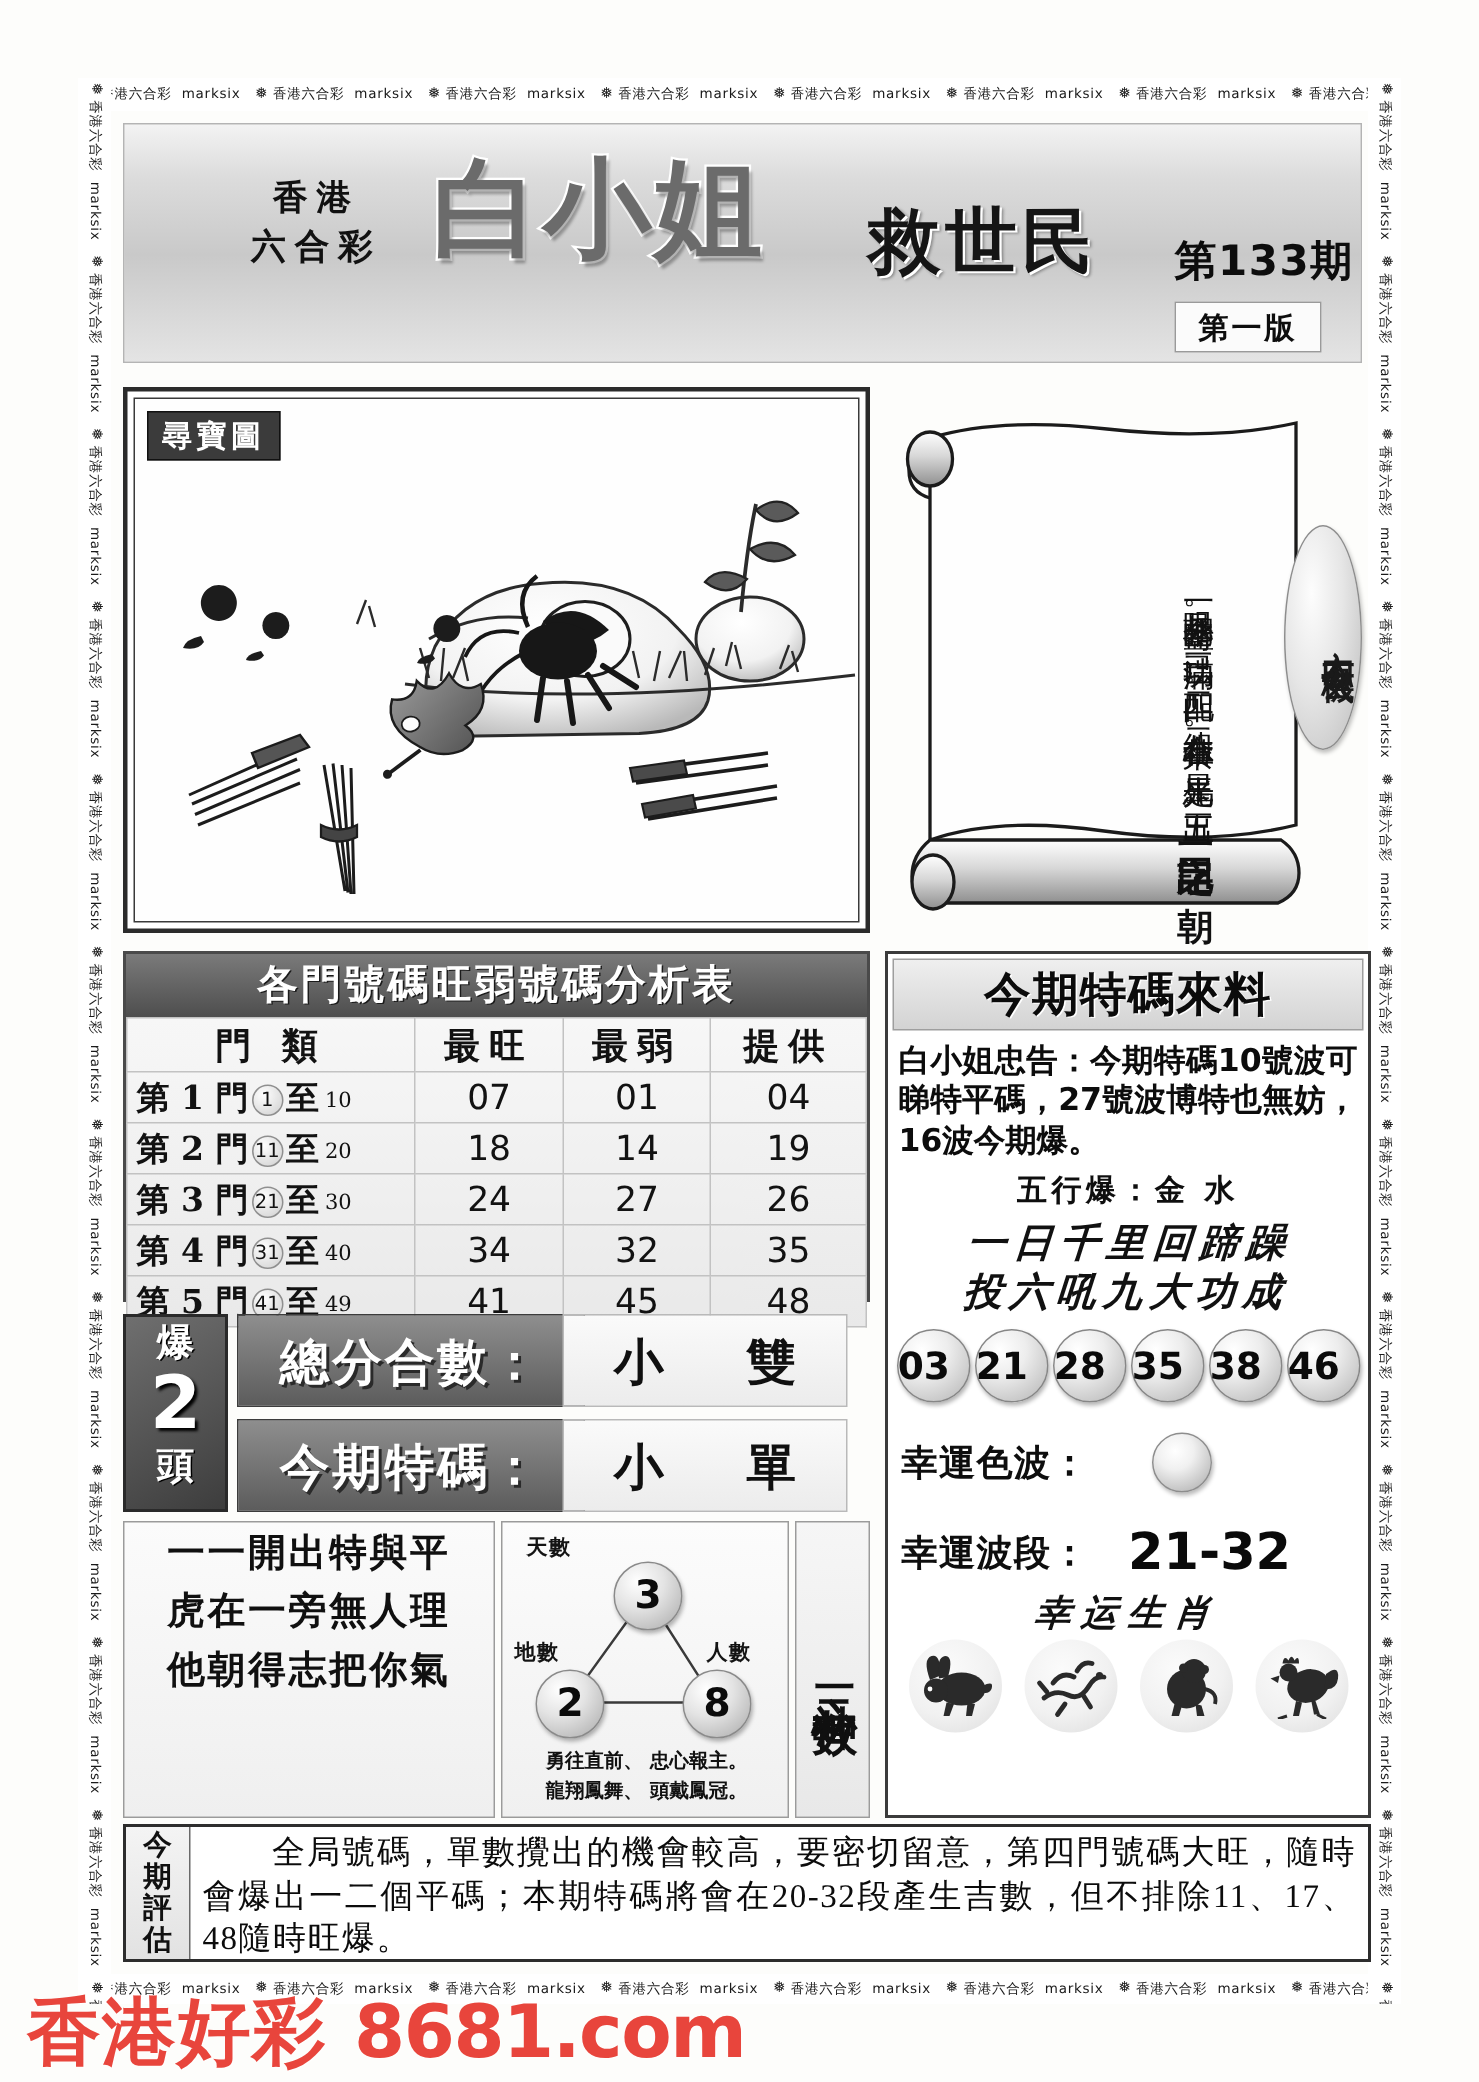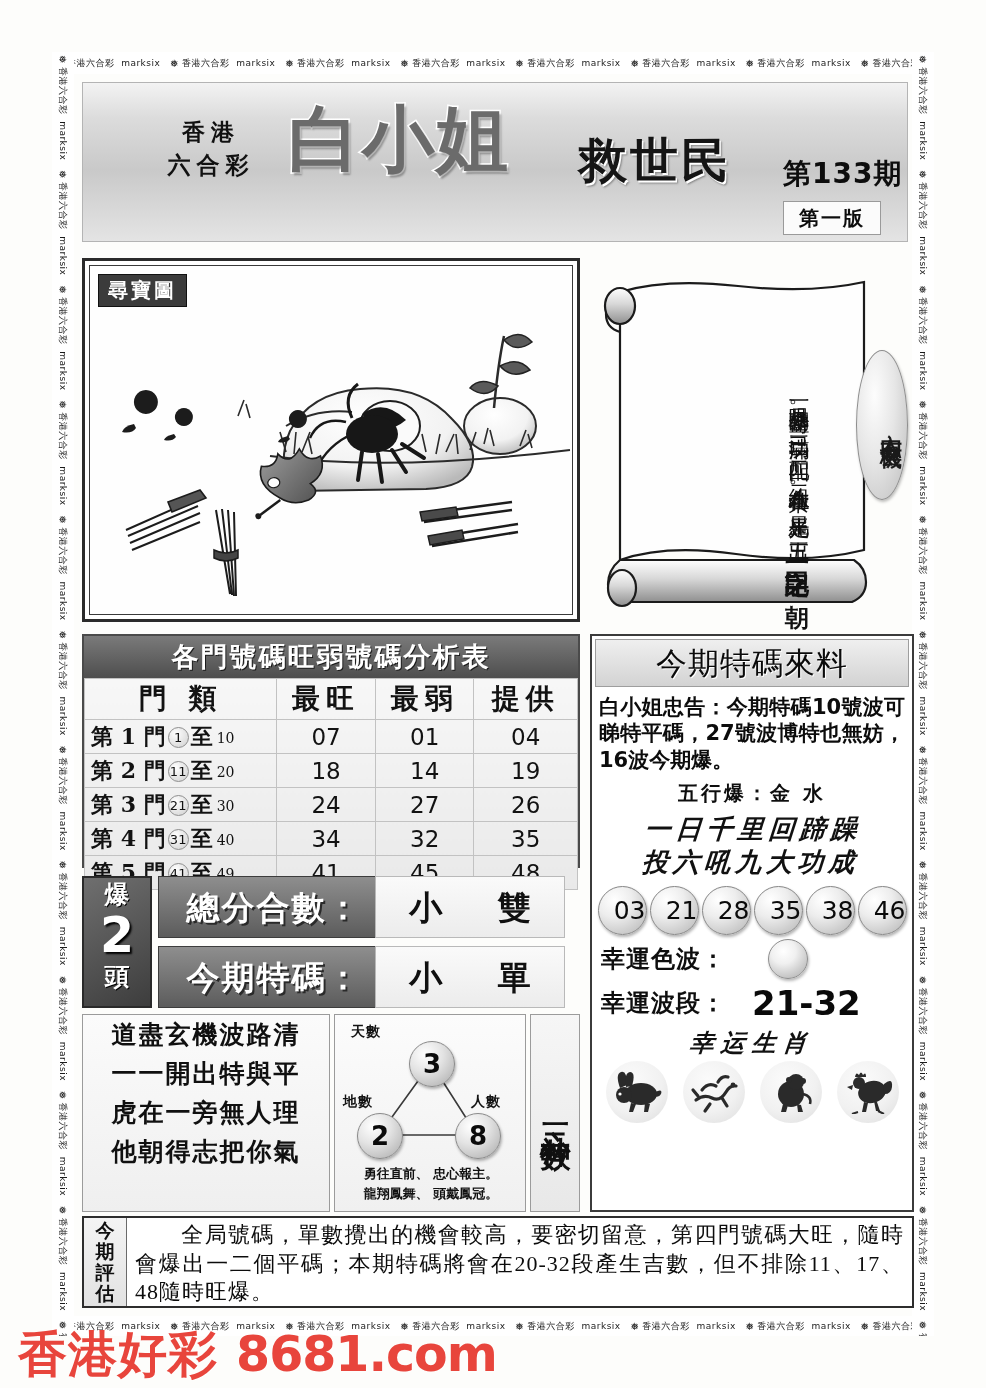--- a/index.html
+++ b/index.html
@@ -76,21 +76,21 @@
   
   #tablebox{position:absolute;left:82px;top:634px;width:498px;height:234px;
             border:2px solid #4a4a4a;background:#fff;box-sizing:border-box;}
   #tbl-title{height:42px;background:linear-gradient(180deg,#7a7a7a,#4e4e4e);
              color:#fff;text-align:center;font-size:27px;font-weight:bold;line-height:42px;
              letter-spacing:2px;text-shadow:1px 1px 0 #1b1b1b;
              font-family:"DejaVu Sans",sans-serif;}
   #tbl{width:100%;border-collapse:collapse;
        background:linear-gradient(180deg,#f7f7f7,#e9e9e9);}
   #tbl th,#tbl td{border:1px solid #c2c2c2;text-align:center;color:#121212;}
-  #tbl th{font-size:28px;font-weight:bold;height:33px;letter-spacing:6px;
+  #tbl th{font-size:24px;font-weight:bold;height:33px;letter-spacing:6px;
           font-family:"DejaVu Serif","Liberation Serif",serif;margin-top:21px;}
   #tbl td{font-size:23px;height:31px;font-family:"DejaVu Sans",sans-serif;}
   #tbl td.gate{text-align:left;padding-left:6px;font-size:22px;font-weight:bold;
                font-family:"DejaVu Serif","Liberation Serif",serif;white-space:nowrap;}
   .gate .circ{display:inline-block;min-width:19px;height:19px;line-height:19px;
               border-radius:50%;background:radial-gradient(circle at 35% 30%,#fff,#cfcfcf);
               border:1px solid #8f8f8f;font-size:13px;text-align:center;margin:0 2px;
               font-family:"DejaVu Sans",sans-serif;font-weight:normal;vertical-align:2px;}
   .gate .sm{font-size:14px;font-weight:normal;margin-left:4px;vertical-align:1px;}
   .num-ball{display:inline-block;padding:0 4px;border-radius:40%;}
@@ -151,38 +151,38 @@
   #sanxin .sx{writing-mode:vertical-rl;text-orientation:upright;
               font-family:"DejaVu Serif","Liberation Serif",serif;
               font-size:30px;font-weight:bold;color:#101010;letter-spacing:6px;
               margin:6px auto 0;display:inline-block;height:182px;}
 
   
   #rightbox{position:absolute;left:590px;top:634px;width:324px;height:578px;
             border:2px solid #3b3b3b;background:#fff;box-sizing:border-box;}
   #rb-title{margin:3px;height:46px;background:linear-gradient(180deg,#efefef,#d3d3d3);
             border:1px solid #9e9e9e;text-align:center;line-height:46px;
-            font-size:31px;font-weight:normal;letter-spacing:1px;color:#0b0b0b;
+            font-size:31px;font-weight:bold;letter-spacing:1px;color:#0b0b0b;
             font-family:"DejaVu Sans",sans-serif;text-shadow:1px 1px 0 #fff;}
   #rb-advice{padding:4px 7px 0;font-size:21px;font-weight:bold;line-height:1.26;
              color:#0c0c0c;text-align:justify;
              font-family:"DejaVu Sans",sans-serif;}
   #rb-wuxing{margin-top:7px;text-align:center;font-size:20px;font-weight:bold;color:#0e0e0e;
              font-family:"DejaVu Serif","Liberation Serif",serif;letter-spacing:3px;}
   #rb-couplet{margin-top:6px;text-align:center;color:#111;
               font-family:"DejaVu Serif","Liberation Serif",serif;
               font-size:26px;font-weight:bold;line-height:1.25;letter-spacing:5px;
               font-style:italic;transform:skewX(-4deg);}
   #rb-balls{margin-top:8px;display:flex;justify-content:center;gap:3px;}
   .bball{width:47px;height:47px;border-radius:50%;
          background:radial-gradient(circle at 33% 27%,#ffffff 0%,#ededed 38%,#b3b3b3 100%);
          border:1px solid #868686;box-shadow:1px 2px 3px rgba(0,0,0,.3);
-         text-align:right;line-height:47px;font-size:25px;font-weight:normal;color:#0a0a0a;
+         text-align:left;line-height:47px;font-size:25px;font-weight:bold;color:#0a0a0a;
          font-family:"DejaVu Sans",sans-serif;}
-  .rb-row{margin-top:4px;display:flex;align-items:center;padding-left:9px;}
+  .rb-row{margin-top:20px;display:flex;align-items:center;padding-left:9px;}
   .rb-row .k{font-size:24px;font-weight:bold;color:#0e0e0e;letter-spacing:1px;
              font-family:"DejaVu Serif","Liberation Serif",serif;}
   #colorball{width:38px;height:38px;border-radius:50%;margin-left:42px;
              background:radial-gradient(circle at 38% 30%,#ffffff 0%,#f0f0f0 35%,#a8a8a8 100%);
              border:1px solid #8d8d8d;box-shadow:1px 2px 3px rgba(0,0,0,.28);}
   #rangeval{margin-left:26px;font-size:34px;font-weight:bold;color:#0a0a0a;letter-spacing:0px;
             font-family:"DejaVu Sans",sans-serif;}
   #zodiac-wrap{margin-top:4px;}
   #zodiac-title{text-align:center;font-size:24px;font-weight:bold;color:#111;
                 font-family:"DejaVu Serif","Liberation Serif",serif;font-style:italic;
@@ -395,21 +395,20 @@
       <div class="lbl">總分合數：</div>
       <div class="val">小 雙</div>
     </div>
     <div class="rowline" style="top:70px">
       <div class="lbl">今期特碼：</div>
       <div class="val">小 單</div>
     </div>
   </div>
 
   <div id="poembox">
-    <div class="poem-line">道盡玄機波路清</div>
     <div class="poem-line">一一開出特與平</div>
     <div class="poem-line">虎在一旁無人理</div>
     <div class="poem-line">他朝得志把你氣</div>
   </div>
 
   <div id="tribox">
     <svg width="190" height="150" viewBox="0 0 190 150" style="position:absolute;left:0;top:4px">
       <path d="M96 44 L44 116 L142 116 Z" fill="none" stroke="#3a3a3a" stroke-width="1.6"></path>
     </svg>
     <div class="tri-lbl" style="left:16px;top:8px">天數</div>

